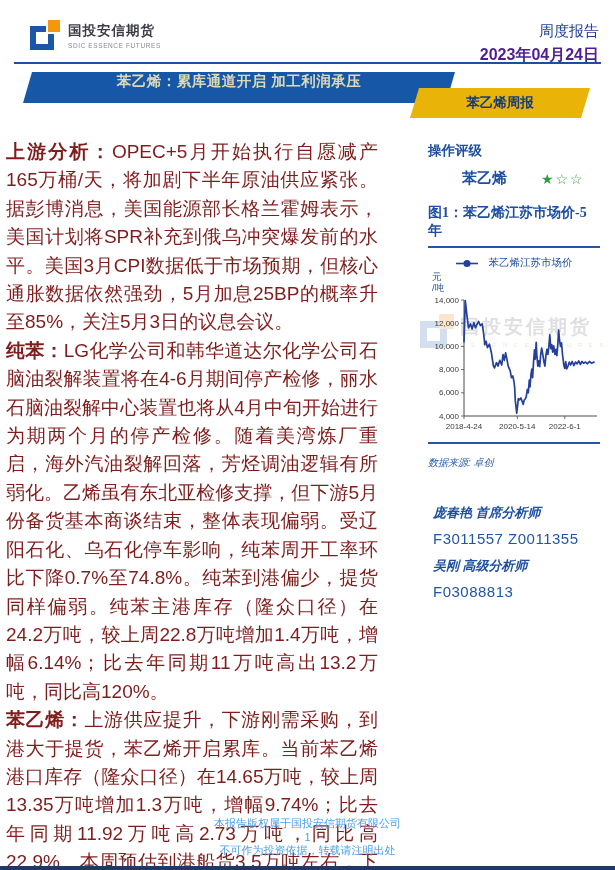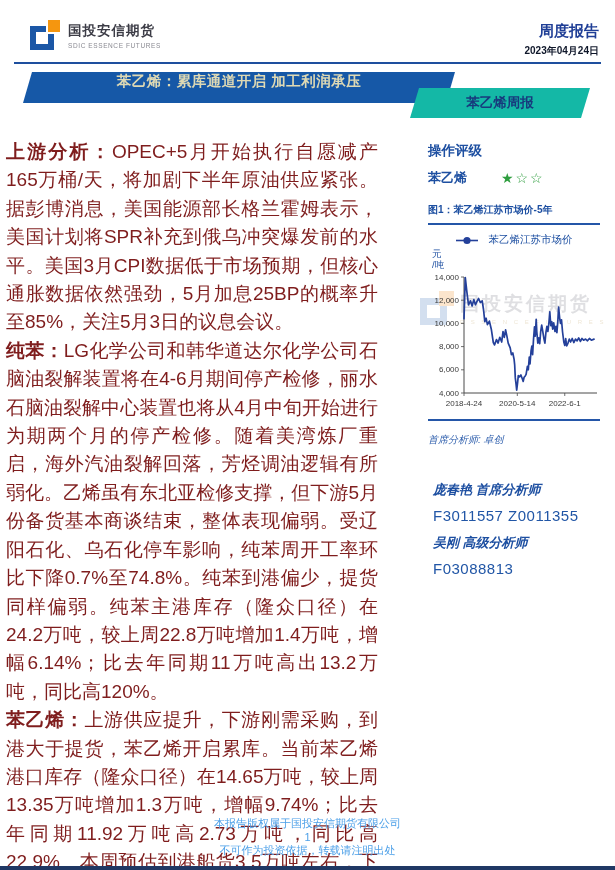--- a/index.html
+++ b/index.html
@@ -9,45 +9,45 @@
 
   
   .header { position:absolute; left:30px; right:16px; top:20px; display:flex; justify-content:space-between; align-items:flex-start; }
   .brand { display:flex; align-items:center; gap:8px; }
   .logo-mark { position:relative; width:30px; height:30px; }
   .logo-blue { position:absolute; left:0; bottom:0; width:24px; height:24px; border:6px solid #1b57a6; background:#fff; }
   .logo-orange { position:absolute; right:0; top:0; width:14px; height:14px; background:#f5960f; border-left:2px solid #fff; border-bottom:2px solid #fff; }
   .brand-text .cn { font-size:13.5px; font-weight:bold; color:#3c3c46; letter-spacing:1px; }
   .brand-text .en { font-size:6.5px; color:#8a8a92; letter-spacing:.6px; margin-top:2px; }
   .header-right { text-align:right; line-height:1.5; }
-  .report-type { font-size:15px; font-weight:bold; color:#1f3e96; }
-  .report-date { font-size:10px; font-weight:bold; color:#0f172a; }
+  .report-type { font-size:15px; font-weight:normal; color:#1f3e96; }
+  .report-date { font-size:16px; font-weight:bold; color:#4c1d95; }
   .header-rule { position:absolute; left:14px; right:14px; top:62px; height:2px; background:#1e4f9e; }
 
   
   .title-bar { position:absolute; left:23px; top:72px; width:432px; height:31px; background:#1658a7;
     clip-path:polygon(9px 0, 100% 0, calc(100% - 9px) 100%, 0 100%);
     display:flex; justify-content:center; }
   .title-bar span { color:#ded9b4; font-size:14.5px; font-weight:bold; letter-spacing:.5px; }
-  .badge { position:absolute; left:410px; top:88px; width:180px; height:30px; background:#14b8a6;
+  .badge { position:absolute; left:410px; top:88px; width:180px; height:30px; background:#eab308;
     clip-path:polygon(9px 0, 100% 0, calc(100% - 9px) 100%, 0 100%);
     display:flex; align-items:center; justify-content:center; }
   .badge span { color:#173a7d; font-size:13.5px; font-weight:bold; }
 
   
   .left-col { position:absolute; left:6px; top:138px; width:372px; color:#7f1d1d; font-size:19px; line-height:28.4px; text-align:justify; }
   .left-col b { font-weight:bold; }
 
   
   .right-col { position:absolute; left:428px; top:142px; width:172px; color:#1d4fa1; }
   .rating-title { font-size:13.5px; font-weight:bold; }
   .rating-row { display:flex; align-items:center; margin-top:9px; }
-  .rating-item { font-size:13px; font-weight:bold; }
+  .rating-item { font-size:15px; font-weight:bold;margin-left:34px; }
   .stars { margin-left:34px; font-size:14px; color:#2f9e3f; letter-spacing:2px; white-space:nowrap; }
-  .fig-title { margin-top:16px; font-size:10px; font-weight:bold; }
+  .fig-title { margin-top:16px; font-size:14px; font-weight:bold;font-family:Liberation Serif, serif; }
   .rule { height:2px; background:#2456a8; margin-top:6px; }
   .chart-block { position:relative; margin-top:8px; }
   .legend { display:flex; align-items:center; justify-content:center; gap:11px; margin-top:6px;text-align:center; }
   .legend-text { font-size:10.5px; color:#1d4fa1; }
   .unit { font-size:9.5px; line-height:1.15; color:#1d4fa1; margin:2px 0 0 4px; }
   .watermark { position:absolute; left:-8px; top:58px; display:flex; align-items:center; gap:6px; opacity:.33; pointer-events:none; }
   .wm-mark { position:relative; width:34px; height:34px; }
   .wm-blue { position:absolute; left:0; bottom:0; width:27px; height:27px; border:7px solid #7da0cf; background:#fff; }
   .wm-orange { position:absolute; right:0; top:0; width:15px; height:15px; background:#f3b36a; }
   .wm-text .t1 { font-size:19px; font-weight:bold; color:#9fa0a8; letter-spacing:3px; white-space:nowrap; }
@@ -154,21 +154,21 @@
           <text x="89.3" y="135" text-anchor="middle" font-size="8" fill="#3a3a3a" font-family="Liberation Sans, sans-serif">2020-5-14</text>
           <line x1="136.75" y1="122" x2="136.75" y2="125" stroke="#4a4a4a" stroke-width="0.8"></line>
           <text x="136.75" y="135" text-anchor="middle" font-size="8" fill="#3a3a3a" font-family="Liberation Sans, sans-serif">2022-6-1</text>
           <line x1="36" y1="6" x2="36" y2="122" stroke="#4a4a4a" stroke-width="1"></line>
           <line x1="36" y1="122" x2="169" y2="122" stroke="#4a4a4a" stroke-width="1"></line>
           <polyline points="36.0,47.8 37.3,6.6 38.9,21.1 40.5,33.8 42.5,29.8 44.1,35.0 45.8,28.6 47.4,33.8 49.0,30.4 50.6,27.5 52.3,31.5 54.2,29.8 55.5,38.5 56.8,50.7 58.1,47.2 59.4,53.6 61.4,50.1 63.3,58.2 65.3,71.5 66.5,73.9 68.5,68.6 70.1,72.1 71.8,66.3 73.7,71.0 75.0,60.5 76.3,66.3 77.6,58.8 78.9,65.2 80.2,72.1 82.2,76.8 83.4,83.7 84.8,82.0 86.1,88.4 86.7,94.2 87.3,106.9 88.0,112.7 88.7,119.1 89.6,111.6 90.3,104.6 91.6,105.8 92.9,104.0 94.2,107.5 95.2,110.4 96.1,106.3 97.1,105.2 98.1,103.4 99.4,95.3 100.3,98.8 101.3,86.0 102.0,93.0 103.0,80.2 103.9,75.0 104.6,83.7 105.5,68.6 106.5,55.9 107.2,65.2 108.2,48.3 108.8,60.5 109.8,72.1 110.8,66.9 111.7,72.7 112.7,60.5 113.7,54.1 114.6,59.4 116.0,68.1 116.9,72.1 117.9,61.7 118.9,55.3 119.9,60.5 120.8,53.0 121.8,40.8 122.8,54.7 123.8,50.7 124.7,58.2 125.7,51.8 127.0,60.5 128.0,55.3 128.9,61.7 129.9,48.9 130.6,36.2 131.6,46.6 132.5,52.4 133.5,48.9 134.5,60.5 135.8,71.0 136.8,74.4 137.7,67.5 138.7,75.0 140.0,72.1 141.3,68.1 142.6,71.0 144.2,67.5 145.8,71.5 147.5,68.1 149.1,69.8 150.7,66.9 152.4,70.4 154.0,67.5 155.6,69.2 157.6,68.1 159.5,69.8 161.4,67.5 163.4,69.2 166.0,68.1" fill="none" stroke="#24409a" stroke-width="1.7" stroke-linejoin="round" stroke-linecap="round"></polyline>
         </svg>
     </div>
 
     <div class="rule"></div>
-    <div class="source">首席分析师: 卓创</div>
+    <div class="source">数据来源: 卓创</div>
 
     <div class="analysts">
       <div class="analyst-name">庞春艳 首席分析师</div>
       <div class="analyst-code">F3011557 Z0011355</div>
       <div class="analyst-name">吴刚 高级分析师</div>
       <div class="analyst-code">F03088813</div>
     </div>
   </div>
 
   <div class="footer">

